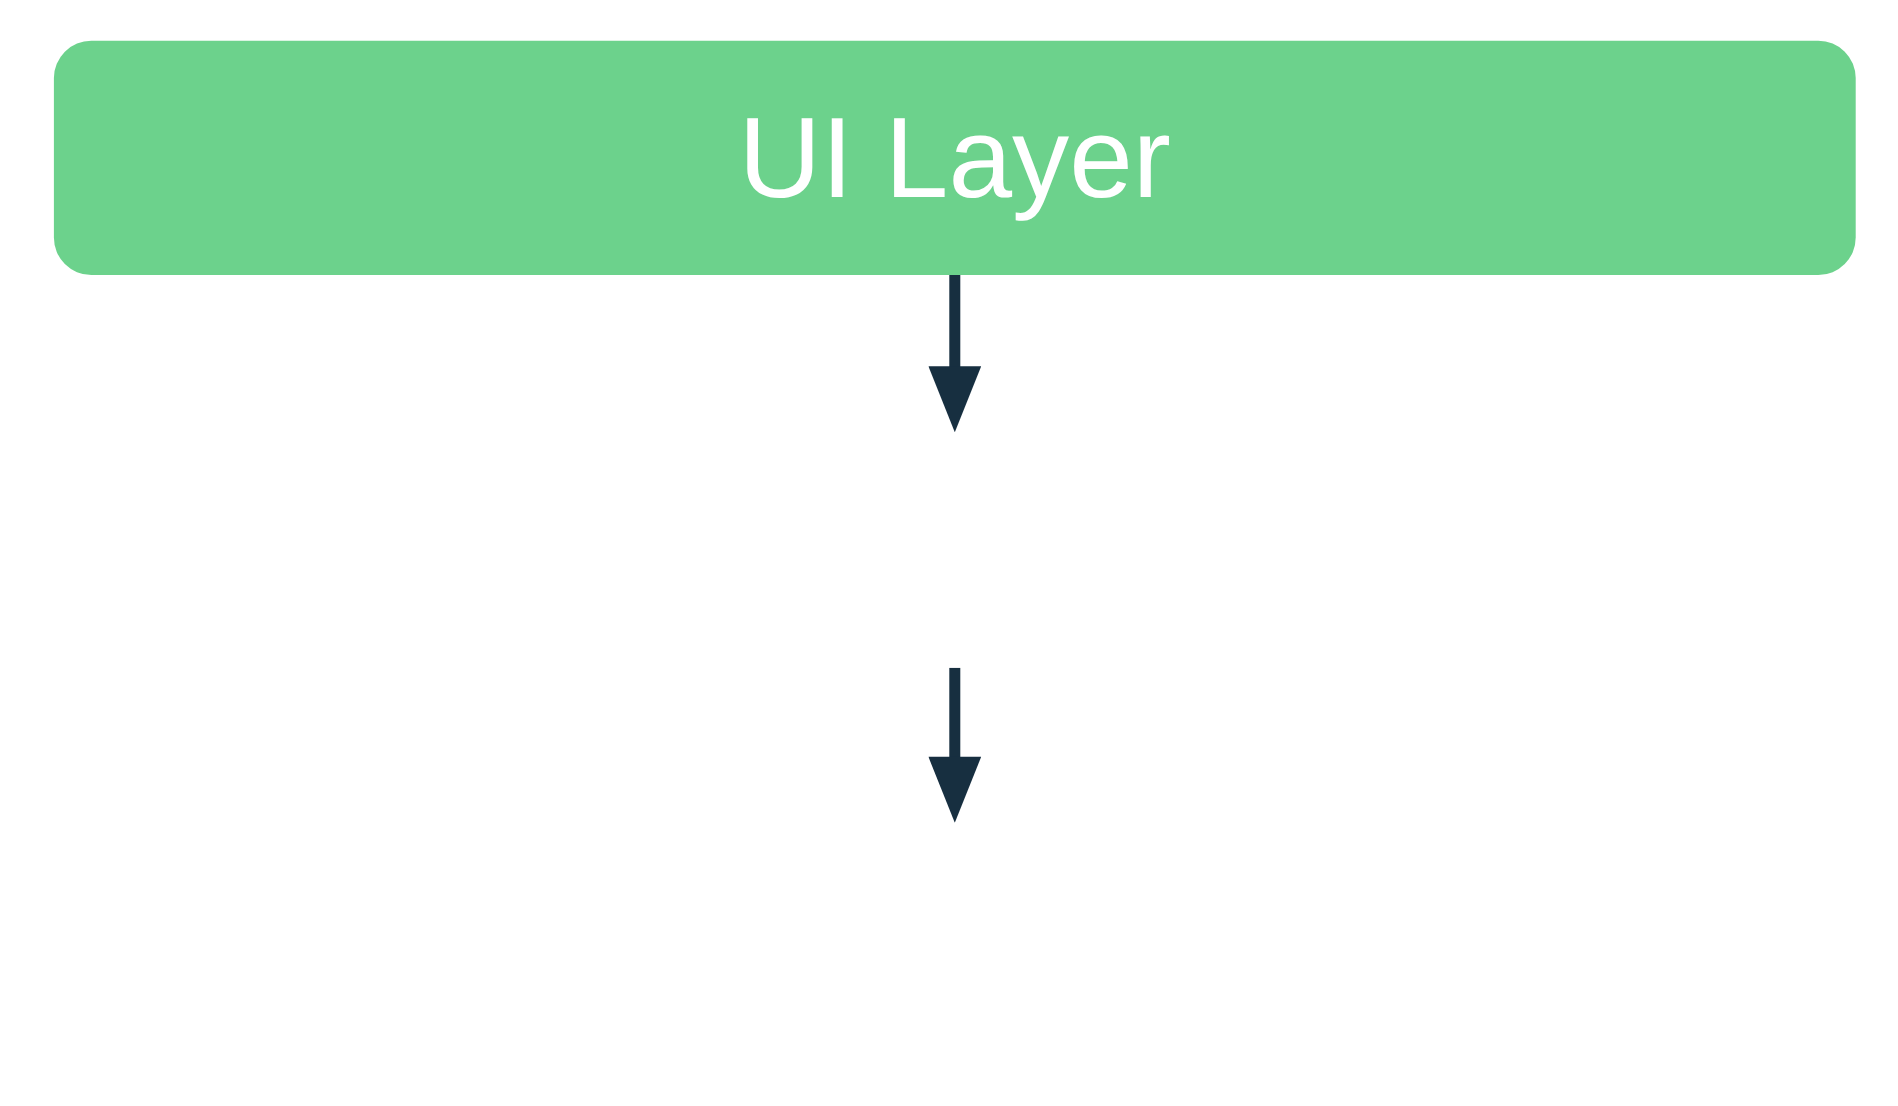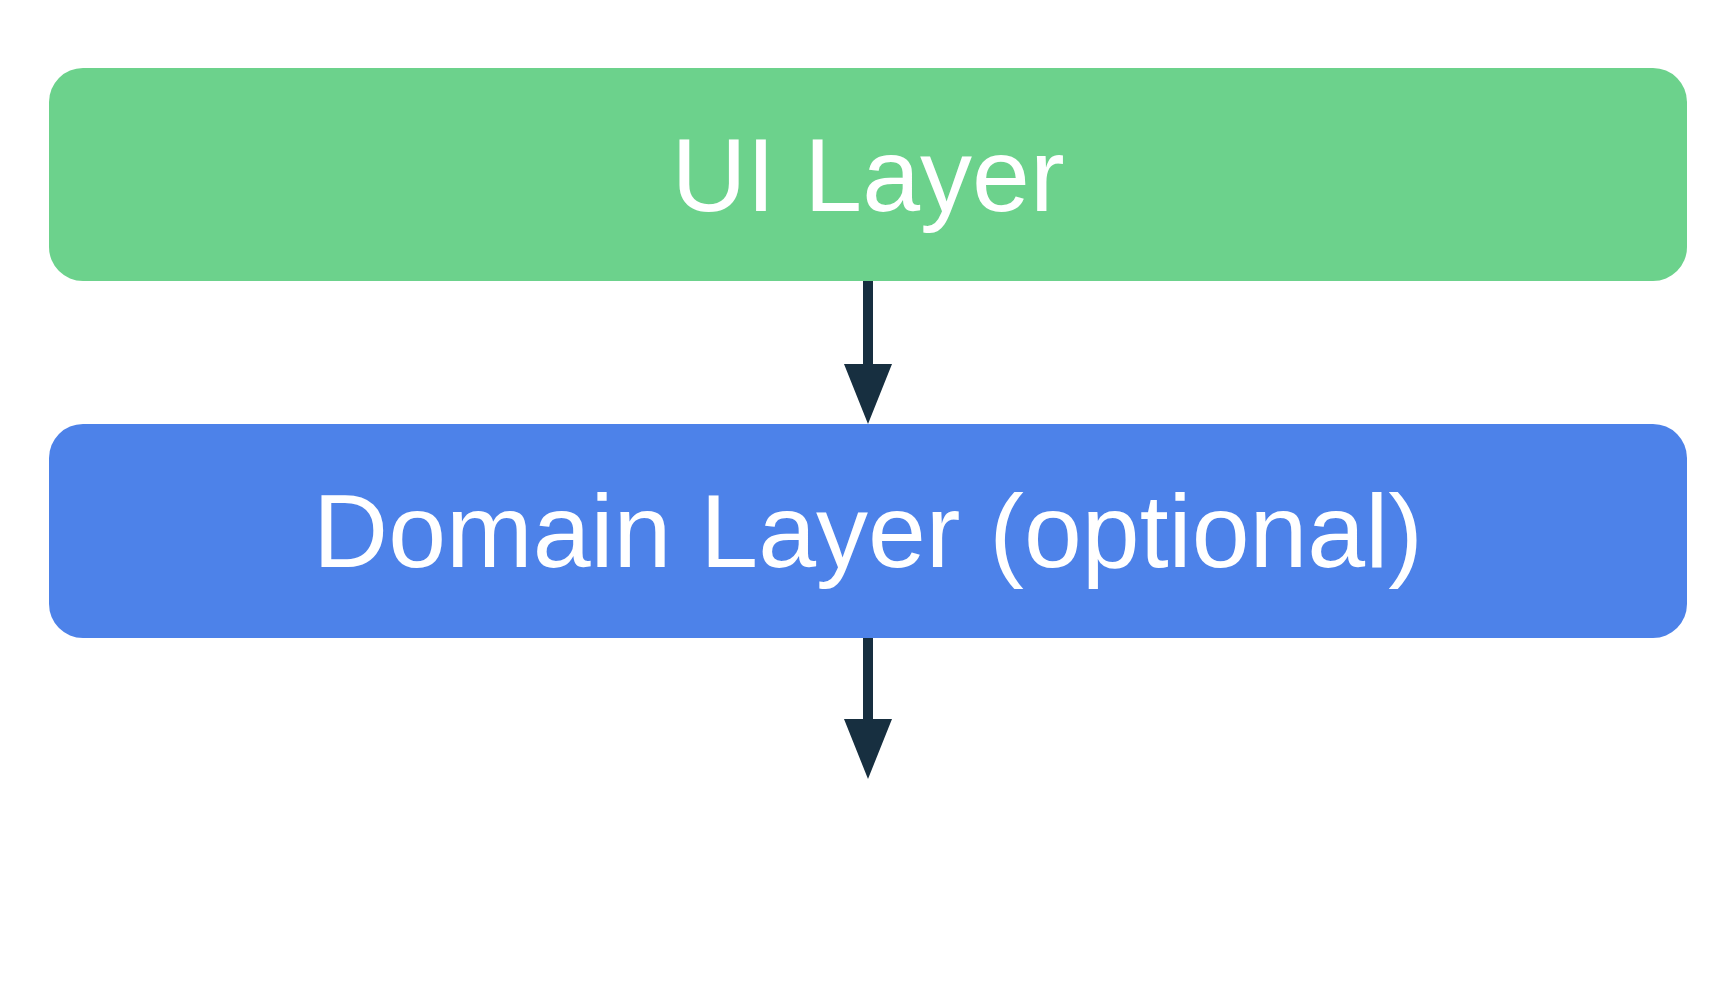--- a/index.html
+++ b/index.html
@@ -7,21 +7,20 @@
     padding: 0;
     background: #ffffff;
   }
   .canvas {
     position: relative;
     width: 1725px;
     height: 858px;
     background: #ffffff;
     font-family: "Liberation Sans", sans-serif;
     overflow: hidden;
-    margin-top: 31px;
   }
   .layer-box {
     position: absolute;
     left: 49px;
     width: 1638px;
     border-radius: 34px;
     display: flex;
     align-items: center;
     justify-content: center;
   }
@@ -54,23 +53,20 @@
     <span class="label">UI Layer</span>
   </div>
 
   <div class="arrow" id="arrow-1">
     <svg viewBox="0 0 48 143" preserveAspectRatio="none" aria-hidden="true">
       <rect x="19" y="0" width="10" height="88" style="fill: rgb(23, 47, 64);"></rect>
       <polygon points="0,83 48,83 24,143" style="fill: rgb(23, 47, 64);"></polygon>
     </svg>
   </div>
 
-  <div class="layer-box" id="box-domain" style="background-color: rgb(77, 130, 233);">
-    <span class="label">Domain Layer (optional)</span>
-  </div>
 
   <div class="arrow" id="arrow-2">
     <svg viewBox="0 0 48 141" preserveAspectRatio="none" aria-hidden="true">
       <rect x="19" y="0" width="10" height="86" style="fill: rgb(23, 47, 64);"></rect>
       <polygon points="0,81 48,81 24,141" style="fill: rgb(23, 47, 64);"></polygon>
     </svg>
   </div>
 
 
 </div>

